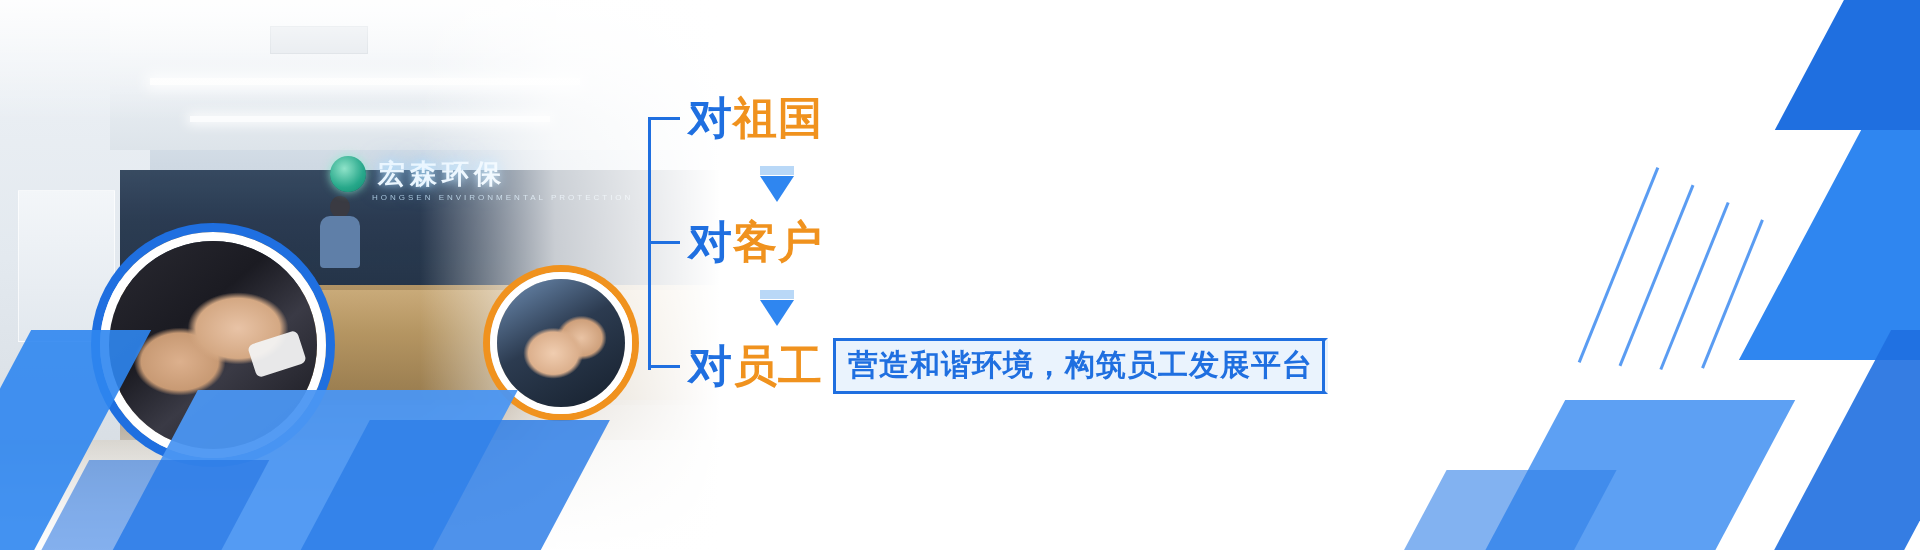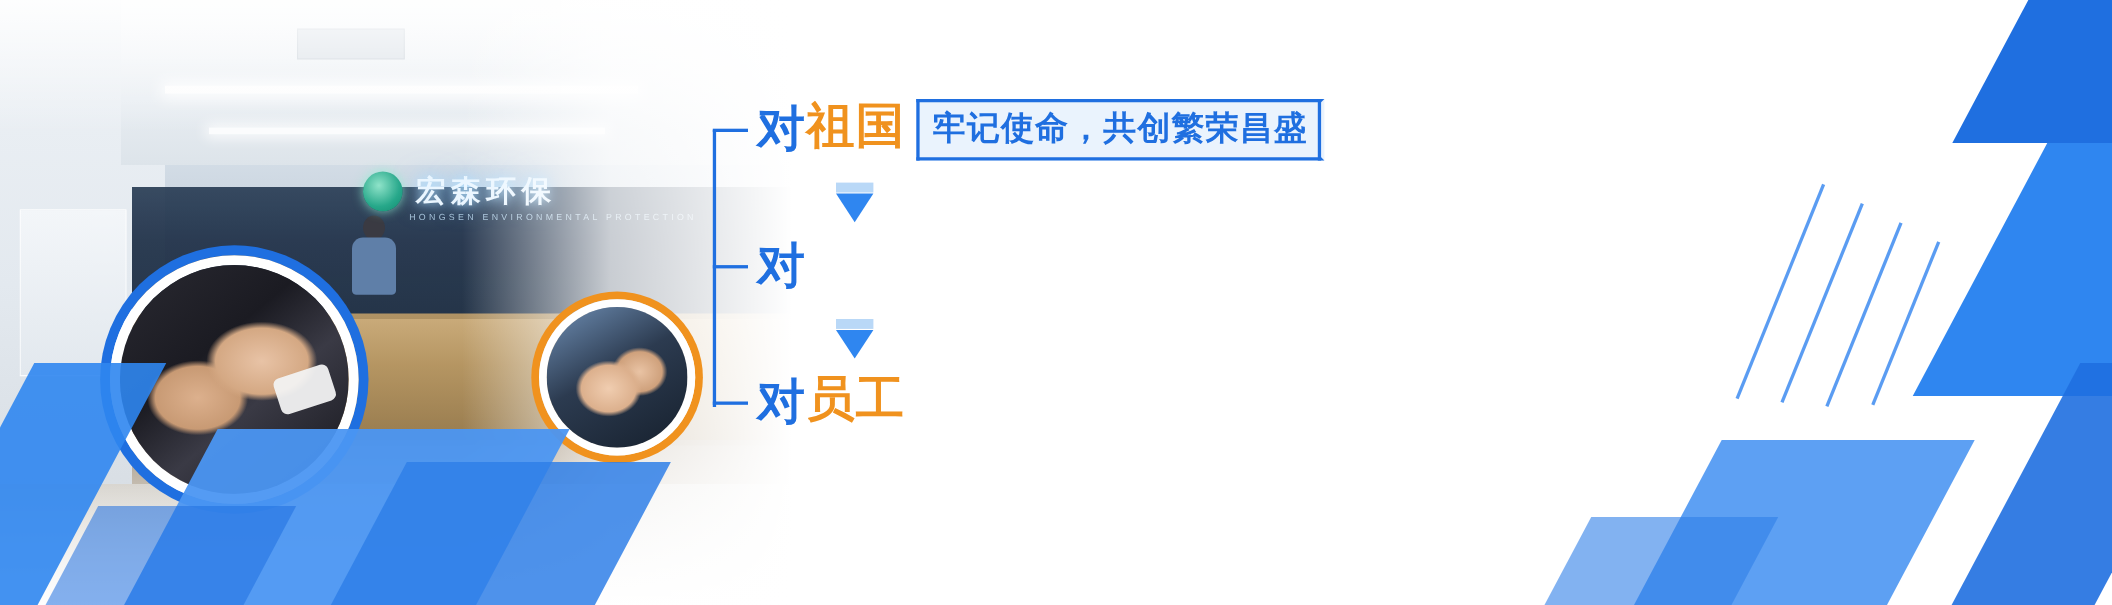--- a/index.html
+++ b/index.html
@@ -96,21 +96,21 @@
   .content{position:absolute;left:648px;top:70px;width:700px;height:330px;}
   .rail{position:absolute;left:0;top:48px;width:3px;height:252px;background:#1f6fe0;}
   .row{position:absolute;left:0;display:flex;align-items:center;height:56px;}
   .row-1{top:20px;}
   .row-2{top:144px;}
   .row-3{top:268px;}
   .stub{width:32px;height:3px;background:#1f6fe0;}
   .prefix{font-size:44px;font-weight:700;color:#1f6fe0;line-height:1;margin-left:8px;letter-spacing:1px;
     text-shadow:1px 1px 0 rgba(255,255,255,.6);}
   .keyword{font-size:44px;font-weight:700;color:#f0921e;line-height:1;letter-spacing:1px;
-    text-shadow:1px 1px 0 rgba(255,255,255,.6);font-family:Liberation Mono, monospace;}
+    text-shadow:1px 1px 0 rgba(255,255,255,.6);}
   .desc{margin-left:10px;font-size:30px;font-weight:700;color:#1f6fe0;line-height:1;
     padding:9px 12px 11px 12px;background:#eaf3fd;
     border:3px solid #1f6fe0;border-right-color:transparent;border-left-color:#1f6fe0;
     position:relative;letter-spacing:1px;white-space:nowrap;}
   .desc::after{content:"";position:absolute;right:0;top:-3px;bottom:-3px;width:3px;background:#1f6fe0;}
   .arrow{position:absolute;left:112px;width:0;height:0;
     border-left:17px solid transparent;border-right:17px solid transparent;border-top:26px solid #2f86f0;}
   .arrow-cap{position:absolute;left:112px;width:34px;height:9px;background:#b9d8f7;}
   .a1{top:106px;} .a1c{top:96px;}
   .a2{top:230px;} .a2c{top:220px;}
@@ -172,34 +172,35 @@
   <div class="d-line dl3"></div>
   <div class="d-line dl4"></div>
 
   <div class="content">
     <div class="rail"></div>
 
     <div class="row row-1">
       <div class="stub"></div>
       <div class="prefix">对</div>
       <div class="keyword">祖国</div>
-      <div class="desc">牢记使命，共创繁荣昌盛</div>
     </div>
 
     <div class="arrow-cap a1c"></div>
     <div class="arrow a1"></div>
 
     <div class="row row-2">
       <div class="stub"></div>
       <div class="prefix">对</div>
+      <div class="keyword">客户</div>
     </div>
 
     <div class="arrow-cap a2c"></div>
     <div class="arrow a2"></div>
 
     <div class="row row-3">
       <div class="stub"></div>
       <div class="prefix">对</div>
       <div class="keyword">员工</div>
+      <div class="desc">营造和谐环境，构筑员工发展平台</div>
     </div>
   </div>
 
 </div>
 
 </body></html>

